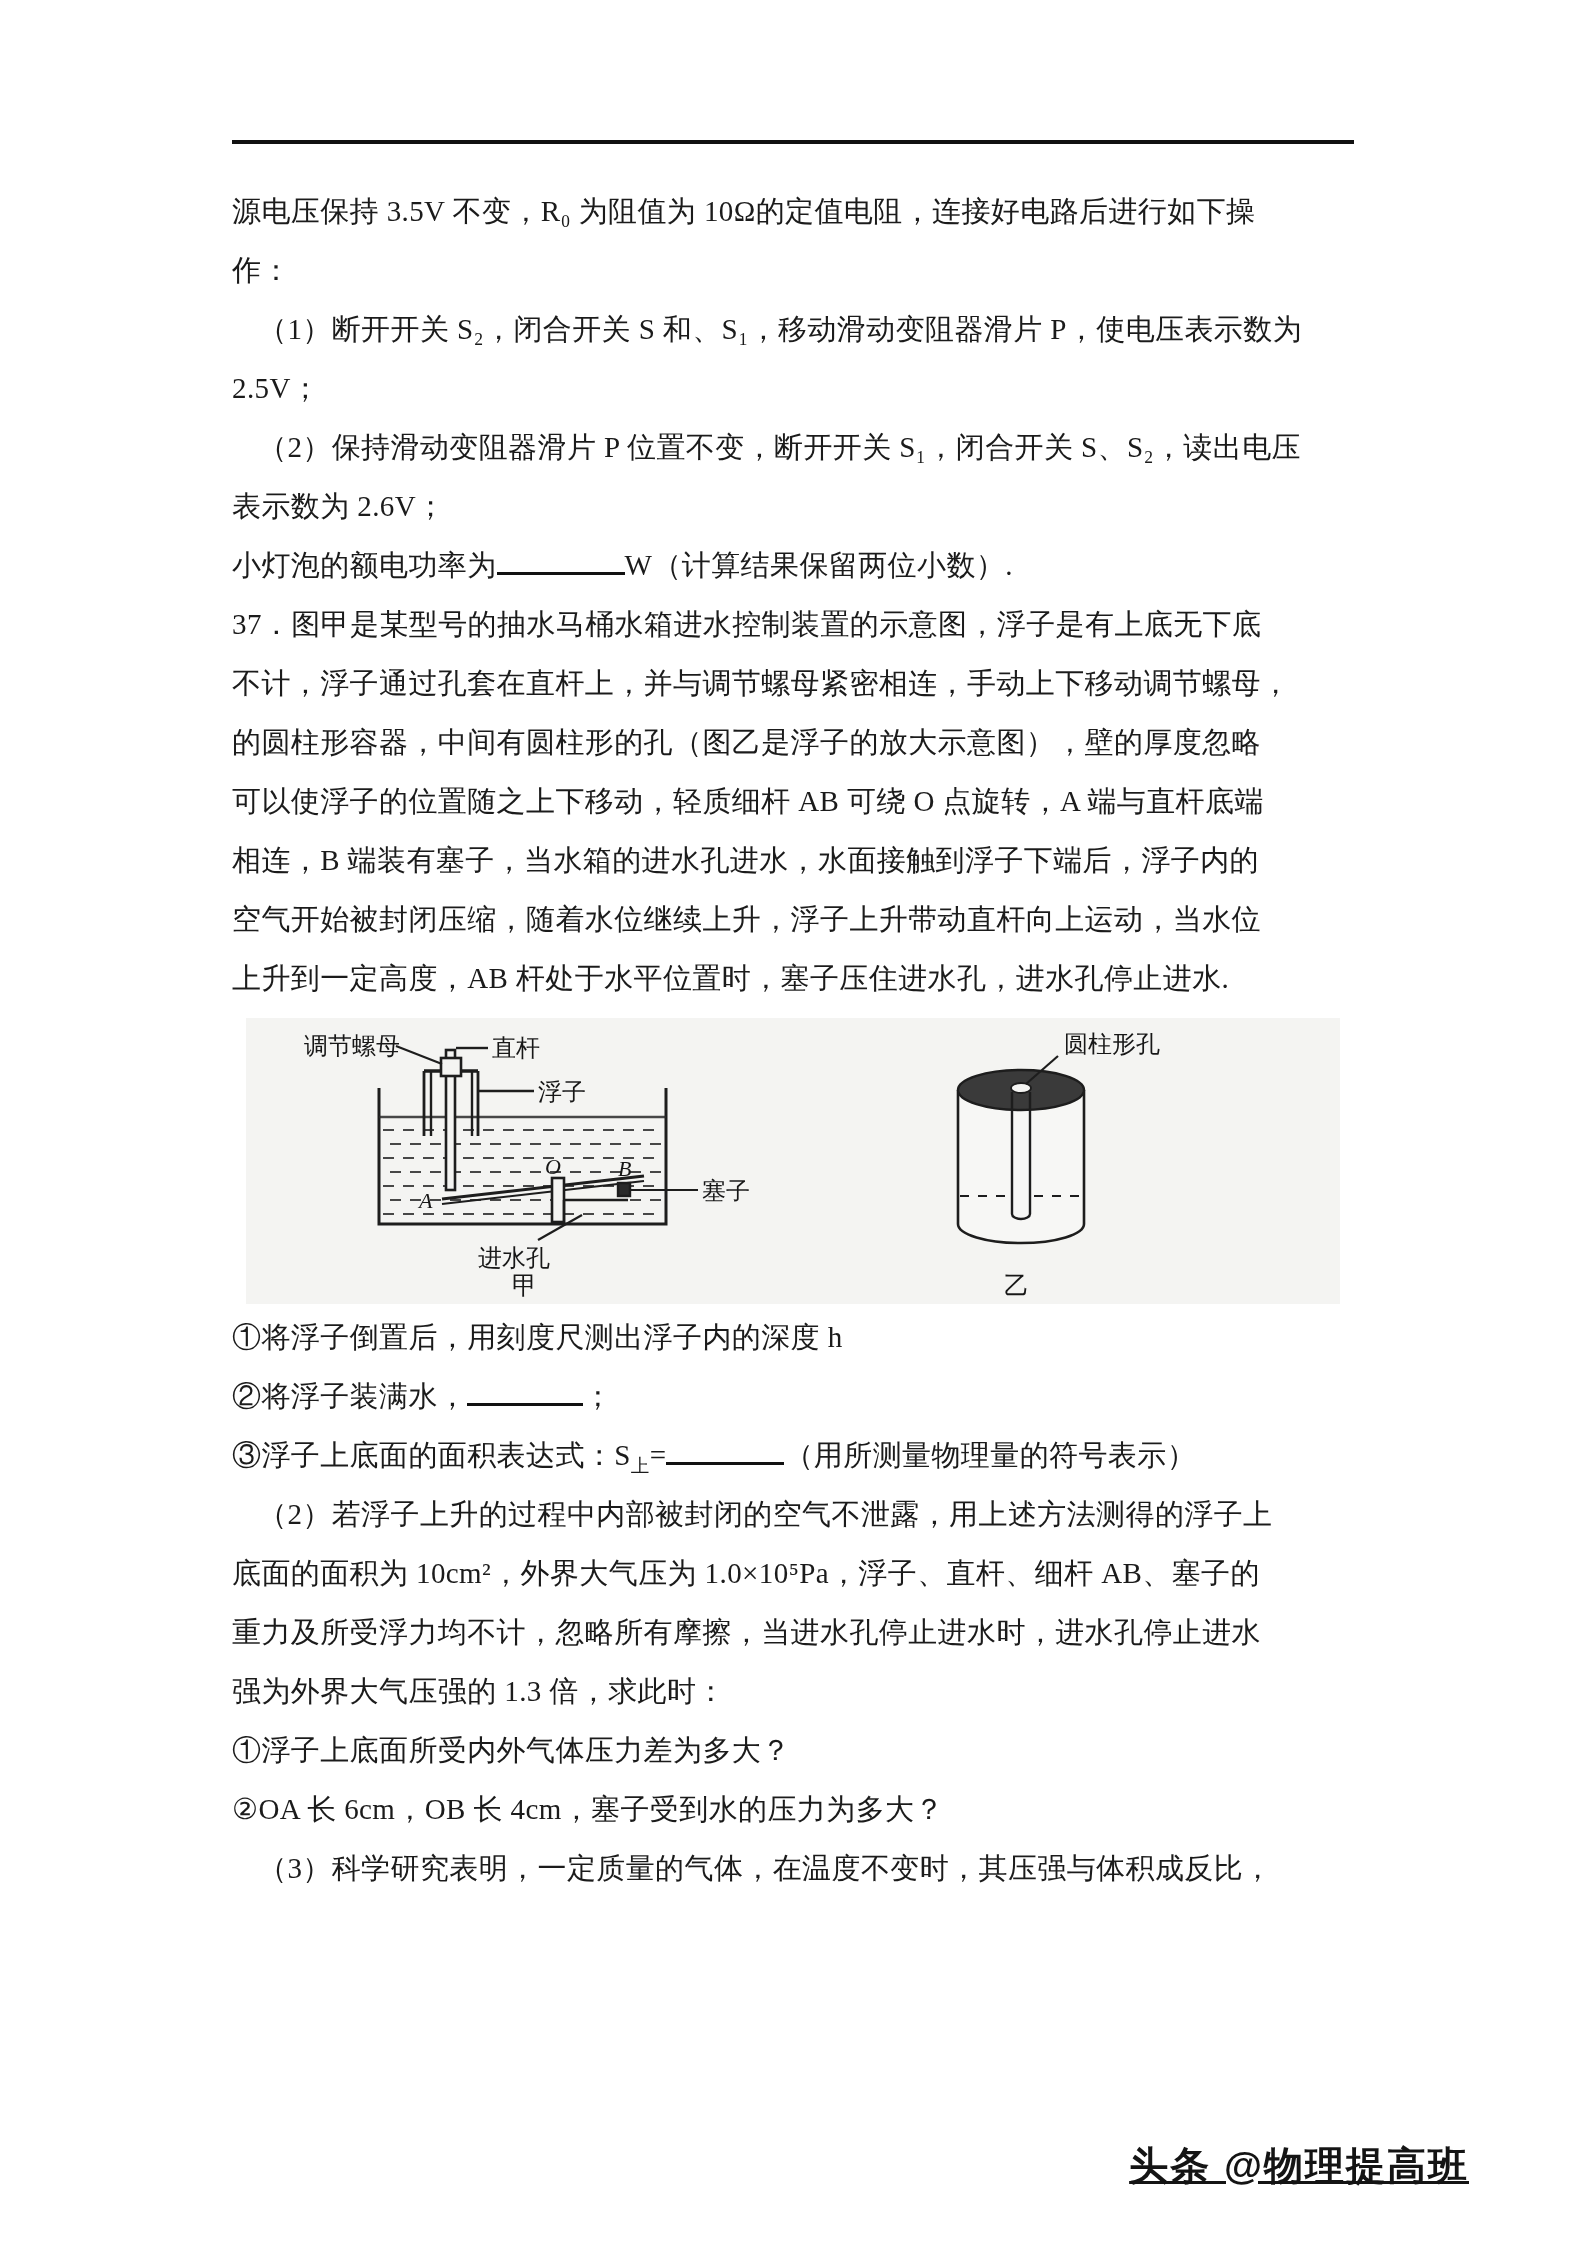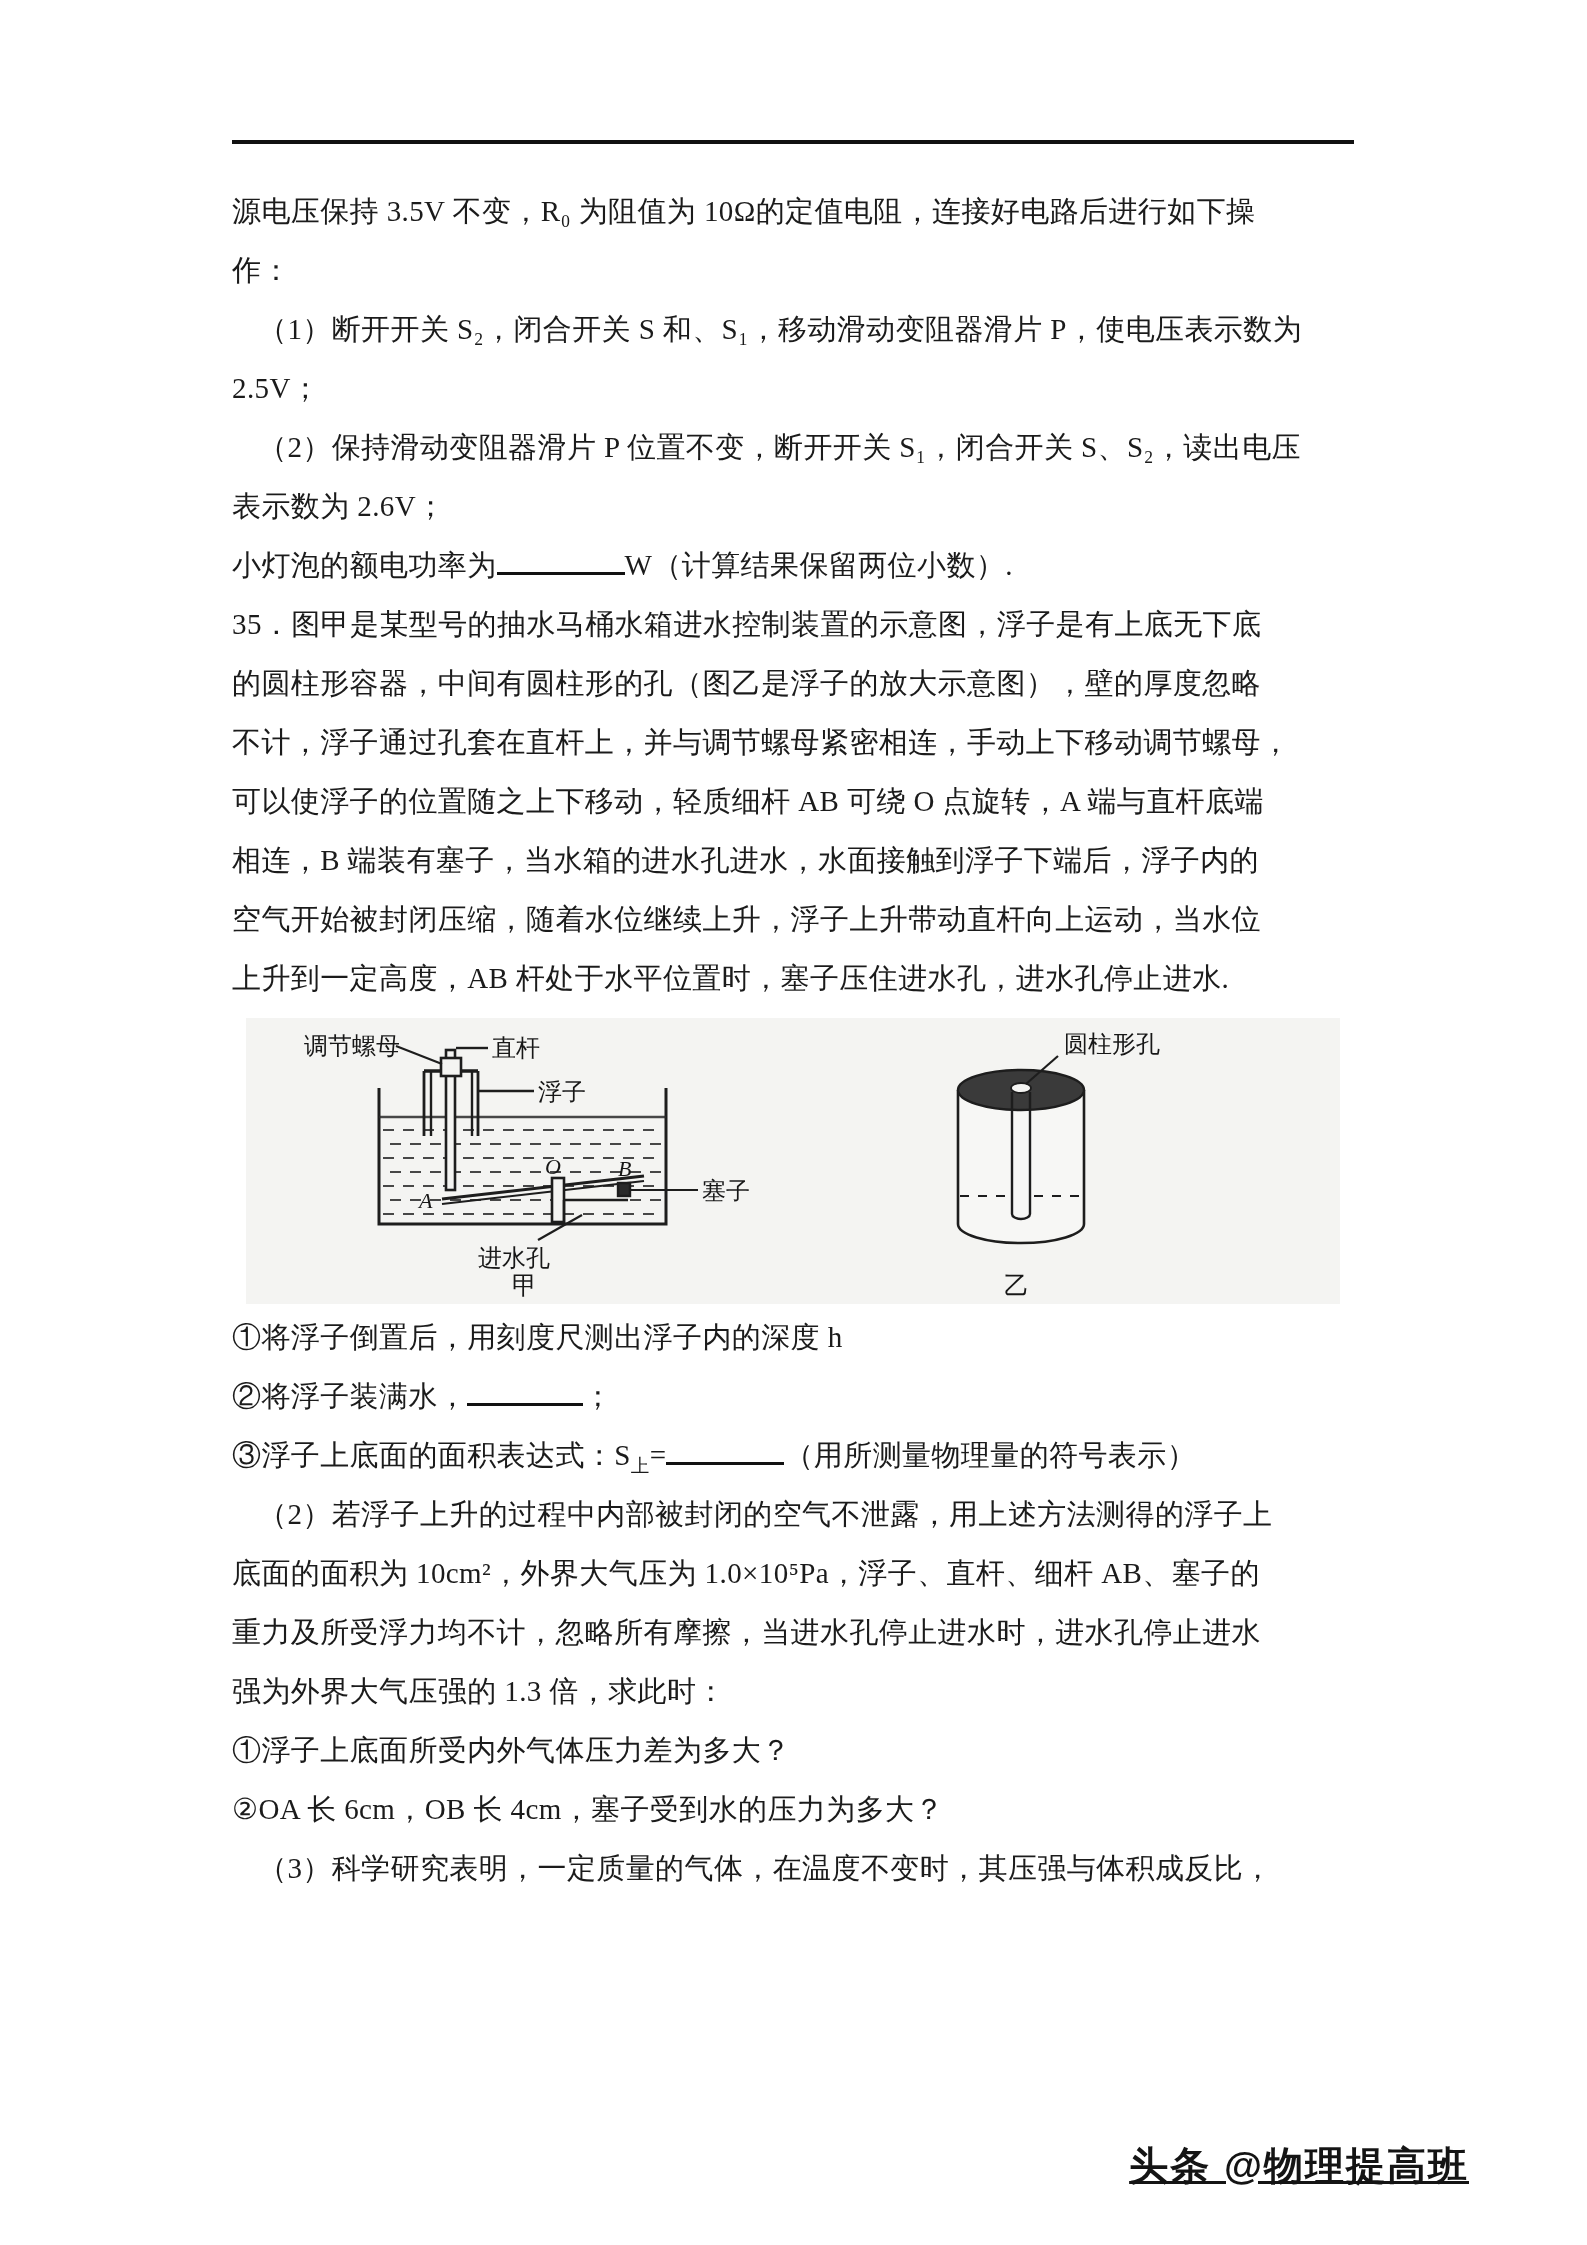--- a/index.html
+++ b/index.html
@@ -99,23 +99,23 @@
     <div class="line indent">（1）断开开关 S₂，闭合开关 S 和、S₁，移动滑动变阻器滑片 P，使电压表示数为</div>
     <div class="line">2.5V；</div>
     <div class="line indent">（2）保持滑动变阻器滑片 P 位置不变，断开开关 S₁，闭合开关 S、S₂，读出电压</div>
     <div class="line">表示数为 2.6V；</div>
 
     <div class="line">
       <span>小灯泡的额电功率为</span><span class="blank w-long"></span><span>W（计算结果保留两位小数）.</span>
     </div>
 
     <div class="para-27">
-      <div class="line">35．图甲是某型号的抽水马桶水箱进水控制装置的示意图，浮子是有上底无下底</div>
+      <div class="line">37．图甲是某型号的抽水马桶水箱进水控制装置的示意图，浮子是有上底无下底</div>
+      <div class="line">不计，浮子通过孔套在直杆上，并与调节螺母紧密相连，手动上下移动调节螺母，</div>
       <div class="line">的圆柱形容器，中间有圆柱形的孔（图乙是浮子的放大示意图），壁的厚度忽略</div>
-      <div class="line">不计，浮子通过孔套在直杆上，并与调节螺母紧密相连，手动上下移动调节螺母，</div>
       <div class="line">可以使浮子的位置随之上下移动，轻质细杆 AB 可绕 O 点旋转，A 端与直杆底端</div>
       <div class="line">相连，B 端装有塞子，当水箱的进水孔进水，水面接触到浮子下端后，浮子内的</div>
       <div class="line">空气开始被封闭压缩，随着水位继续上升，浮子上升带动直杆向上运动，当水位</div>
       <div class="line">上升到一定高度，AB 杆处于水平位置时，塞子压住进水孔，进水孔停止进水.</div>
     </div>
 
     <div class="fig-wrap">
       <svg class="fig-inner" viewBox="0 0 1094 286" xmlns="http://www.w3.org/2000/svg">
         <rect x="0" y="0" width="1094" height="286" fill="#f4f4f2"></rect>
 

